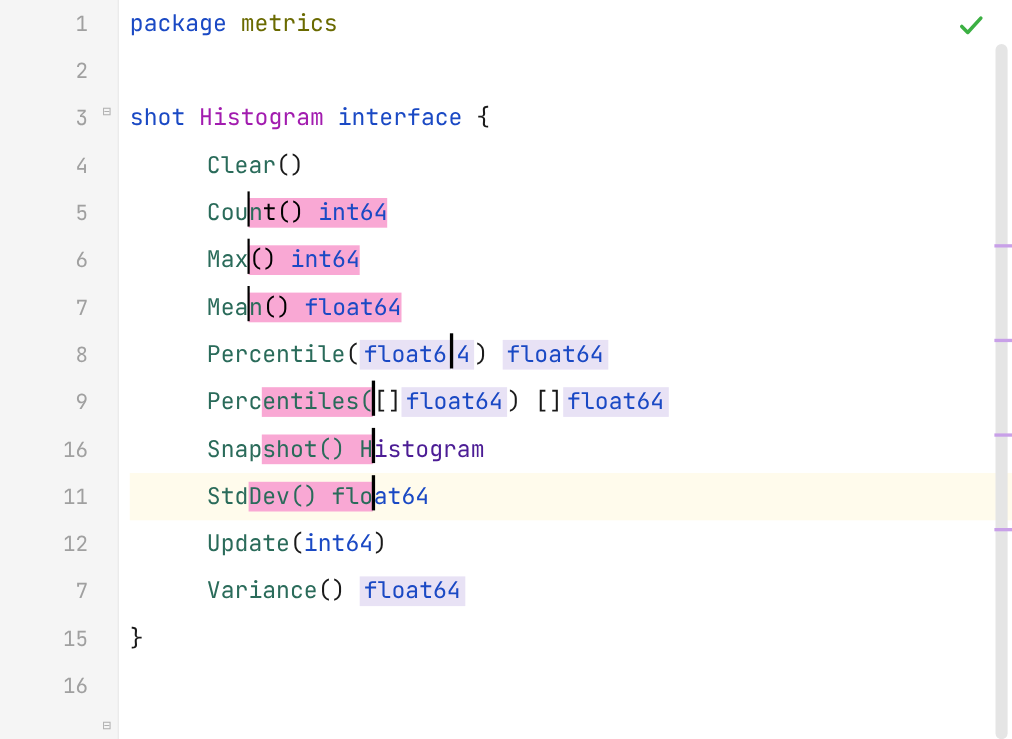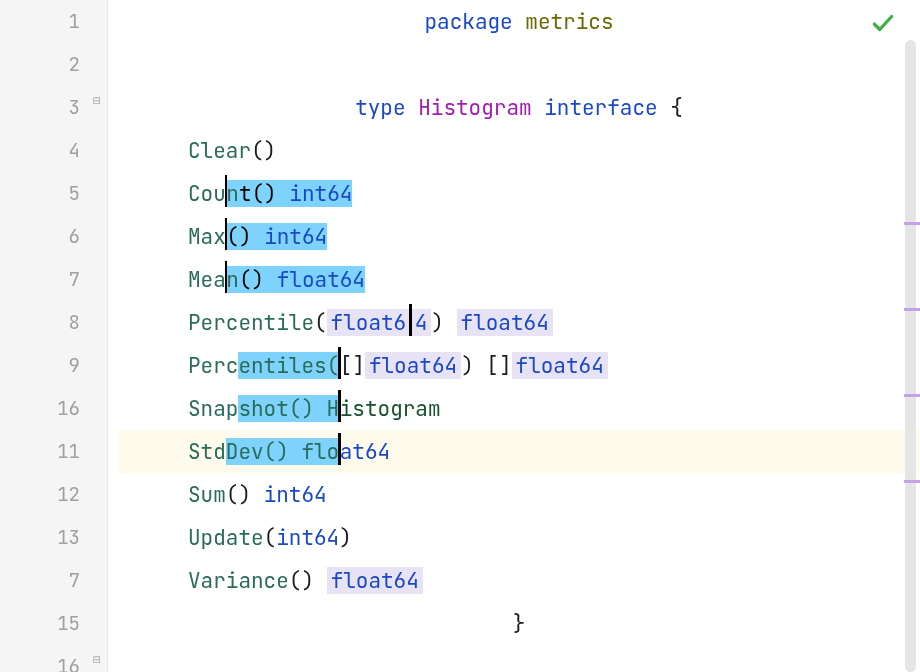--- a/index.html
+++ b/index.html
@@ -31,31 +31,31 @@
     overflow: hidden;
   }
   .code-inner { padding-left: 10px; }
   .line {
     line-height: 43px;
     height: 43px;
     white-space: pre;
     position: relative;
   }
   .current-line { background: #fffbec; }
-  .indent1 { padding-left: 0; text-align: center; }
+  .indent1 { padding-left: 0; }
   .indent2 { padding-left: 70px; }
   .kw { color: #1a49c4; font-weight: normal; }
   .pkg { color: #6a6a00; }
   .ident { color: #2a6b5a; text-align: right; }
   .ident2 { color: #a21caf; }
   .type { color: #1a49c4; }
-  .typename { color: #14532d; }
+  .typename { color: #4c1d95; }
   .paren { color: #1a1a1a; }
   .hl-type { background: #e8e2f5; padding: 0 4px; }
-  .sel { background: #7dd3fc; }
+  .sel { background: #f9a8d4; }
   .caret {
     display: inline-block;
     width: 2.5px;
     background: #000;
     height: 32px;
     vertical-align: -6px;
     margin: 0 -1px;
     position: relative;
     z-index: 5;
   }
@@ -104,42 +104,40 @@
   <div class="gutter-line">3</div>
   <div class="gutter-line">4</div>
   <div class="gutter-line">5</div>
   <div class="gutter-line">6</div>
   <div class="gutter-line">7</div>
   <div class="gutter-line">8</div>
   <div class="gutter-line">9</div>
   <div class="gutter-line">16</div>
   <div class="gutter-line">11</div>
   <div class="gutter-line">12</div>
-  <div class="gutter-line">13</div>
   <div class="gutter-line">7</div>
   <div class="gutter-line">15</div>
   <div class="gutter-line">16</div>
   <span class="fold-mark" style="top:92px;">⊟</span>
   <span class="fold-mark" style="top:651px;">⊟</span>
 </div>
 
 <div class="code">
   <div class="code-inner">
     <div class="line indent1"><span class="kw">package</span><span> </span><span class="pkg">metrics</span></div>
     <div class="line"></div>
-    <div class="line indent1"><span class="kw">type</span><span> </span><span class="ident2">Histogram</span><span> </span><span class="kw">interface</span><span> </span><span class="paren">{</span></div>
+    <div class="line indent1"><span class="kw">shot</span><span> </span><span class="ident2">Histogram</span><span> </span><span class="kw">interface</span><span> </span><span class="paren">{</span></div>
     <div class="line indent2"><span class="ident">Clear</span><span class="paren">()</span></div>
     <div class="line indent2"><span class="ident">Cou</span><span class="caret"></span><span class="sel"><span class="ident">n</span><span>t() </span><span class="type">int64</span></span></div>
     <div class="line indent2"><span class="ident">Max</span><span class="caret"></span><span class="sel"><span>() </span><span class="type">int64</span></span></div>
     <div class="line indent2"><span class="ident">Mea</span><span class="caret"></span><span class="sel"><span class="ident">n</span><span>() </span><span class="type">float64</span></span></div>
     <div class="line indent2"><span class="ident">Percentile</span><span class="paren">(</span><span class="type hl-type"><span>float6</span></span><span class="caret"></span><span class="type hl-type">4</span><span class="paren">) </span><span class="type hl-type">float64</span></div>
     <div class="line indent2"><span class="ident">Perc</span><span class="sel"><span class="ident">entiles(</span></span><span class="caret"></span><span class="paren">[]</span><span class="type hl-type">float64</span><span class="paren">) []</span><span class="type hl-type">float64</span></div>
     <div class="line indent2"><span class="ident">Snap</span><span class="sel"><span class="ident">shot() H</span></span><span class="caret"></span><span class="typename"><span>i</span><span>stogram</span></span></div>
     <div class="line indent2 current-line"><span class="ident">Std</span><span class="sel"><span class="ident">Dev() flo</span></span><span class="caret"></span><span class="type"><span>a</span><span>t64</span></span></div>
-    <div class="line indent2"><span class="ident">Sum</span><span class="paren">() </span><span class="type">int64</span></div>
     <div class="line indent2"><span class="ident">Update</span><span class="paren">(</span><span class="type">int64</span><span class="paren">)</span></div>
     <div class="line indent2"><span class="ident">Variance</span><span class="paren">() </span><span class="type hl-type">float64</span></div>
     <div class="line indent1"><span class="paren">}</span></div>
   </div>
 
   <div class="check-icon">
     <svg viewBox="0 0 24 24" fill="none" stroke="currentColor" stroke-width="3" stroke-linecap="round" stroke-linejoin="round">
         <polyline points="4 13 9 18 20 6"></polyline>
       </svg>
   </div>

